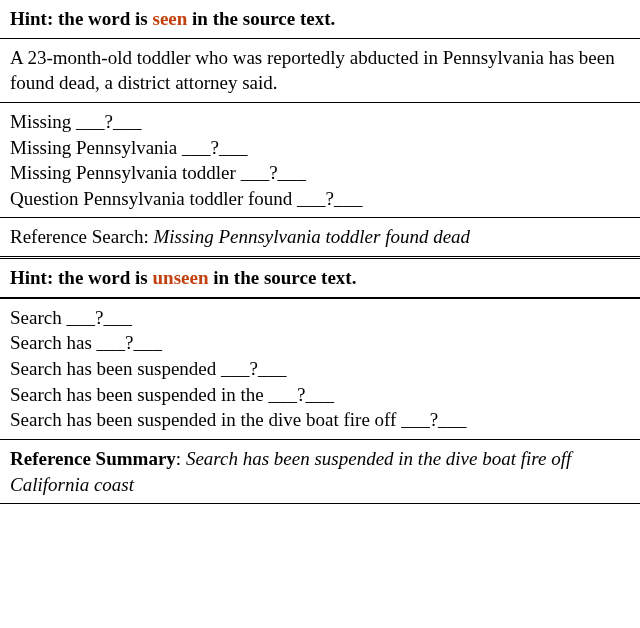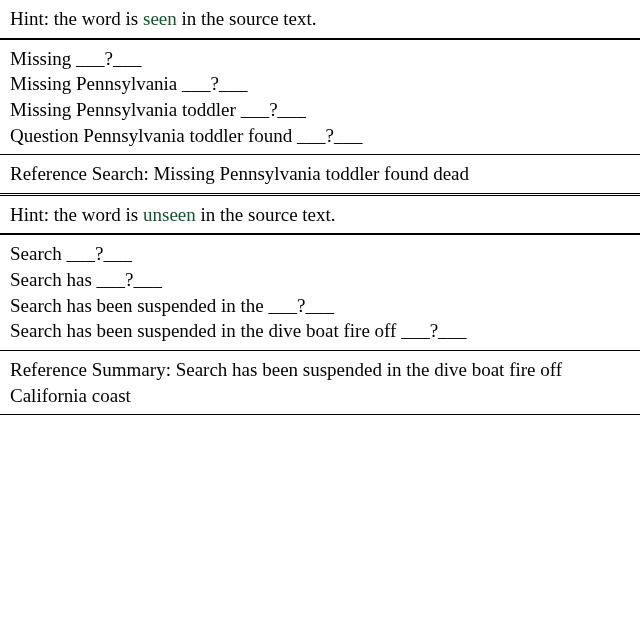--- a/index.html
+++ b/index.html
@@ -23,41 +23,43 @@
     .cell {
       padding: 6px 10px 6px 10px;
     }
     .hrule-thin {
       border-top: 1px solid #000;
     }
     .hrule-thick-double {
       border-top: 3.5px double #000;
     }
     .bold {
-      font-weight: normal;
+      font-weight: bold;
       text-align: right;
     }
     .red {
-      color: #14532d;
+      color: #c2410c;
     }
     .italic {
+      font-style: italic;
       text-align: right;
     }
   </style>
 </head>
 <body>
 
 <div class="table">
 
   <div class="cell">
     <span class="bold">Hint: the word is </span><span class="bold red">seen</span><span class="bold"> in the source text.</span>
   </div>
 
   <div class="hrule-thin"></div>
 
+  <div class="cell">A 23-month-old toddler who was reportedly abducted in Pennsylvania has been found dead, a district attorney said.</div>
 
   <div class="hrule-thin"></div>
 
   <div class="cell">
     <div>Missing ___?___</div>
     <div>Missing Pennsylvania ___?___</div>
     <div>Missing Pennsylvania toddler ___?___</div>
     <div>Question Pennsylvania toddler found ___?___</div>
   </div>
 
@@ -76,20 +78,21 @@
   </div>
 
   <div class="hrule-thin"></div>
 
 
   <div class="hrule-thin"></div>
 
   <div class="cell">
     <div>Search ___?___</div>
     <div>Search has ___?___</div>
+    <div>Search has been suspended ___?___</div>
     <div>Search has been suspended in the ___?___</div>
     <div>Search has been suspended in the dive boat fire off ___?___</div>
   </div>
 
   <div class="hrule-thin"></div>
 
   <div class="cell">
     <span class="bold">Reference Summary</span><span>: </span><span class="italic">Search has been suspended in the dive boat fire off California coast</span>
   </div>
 

